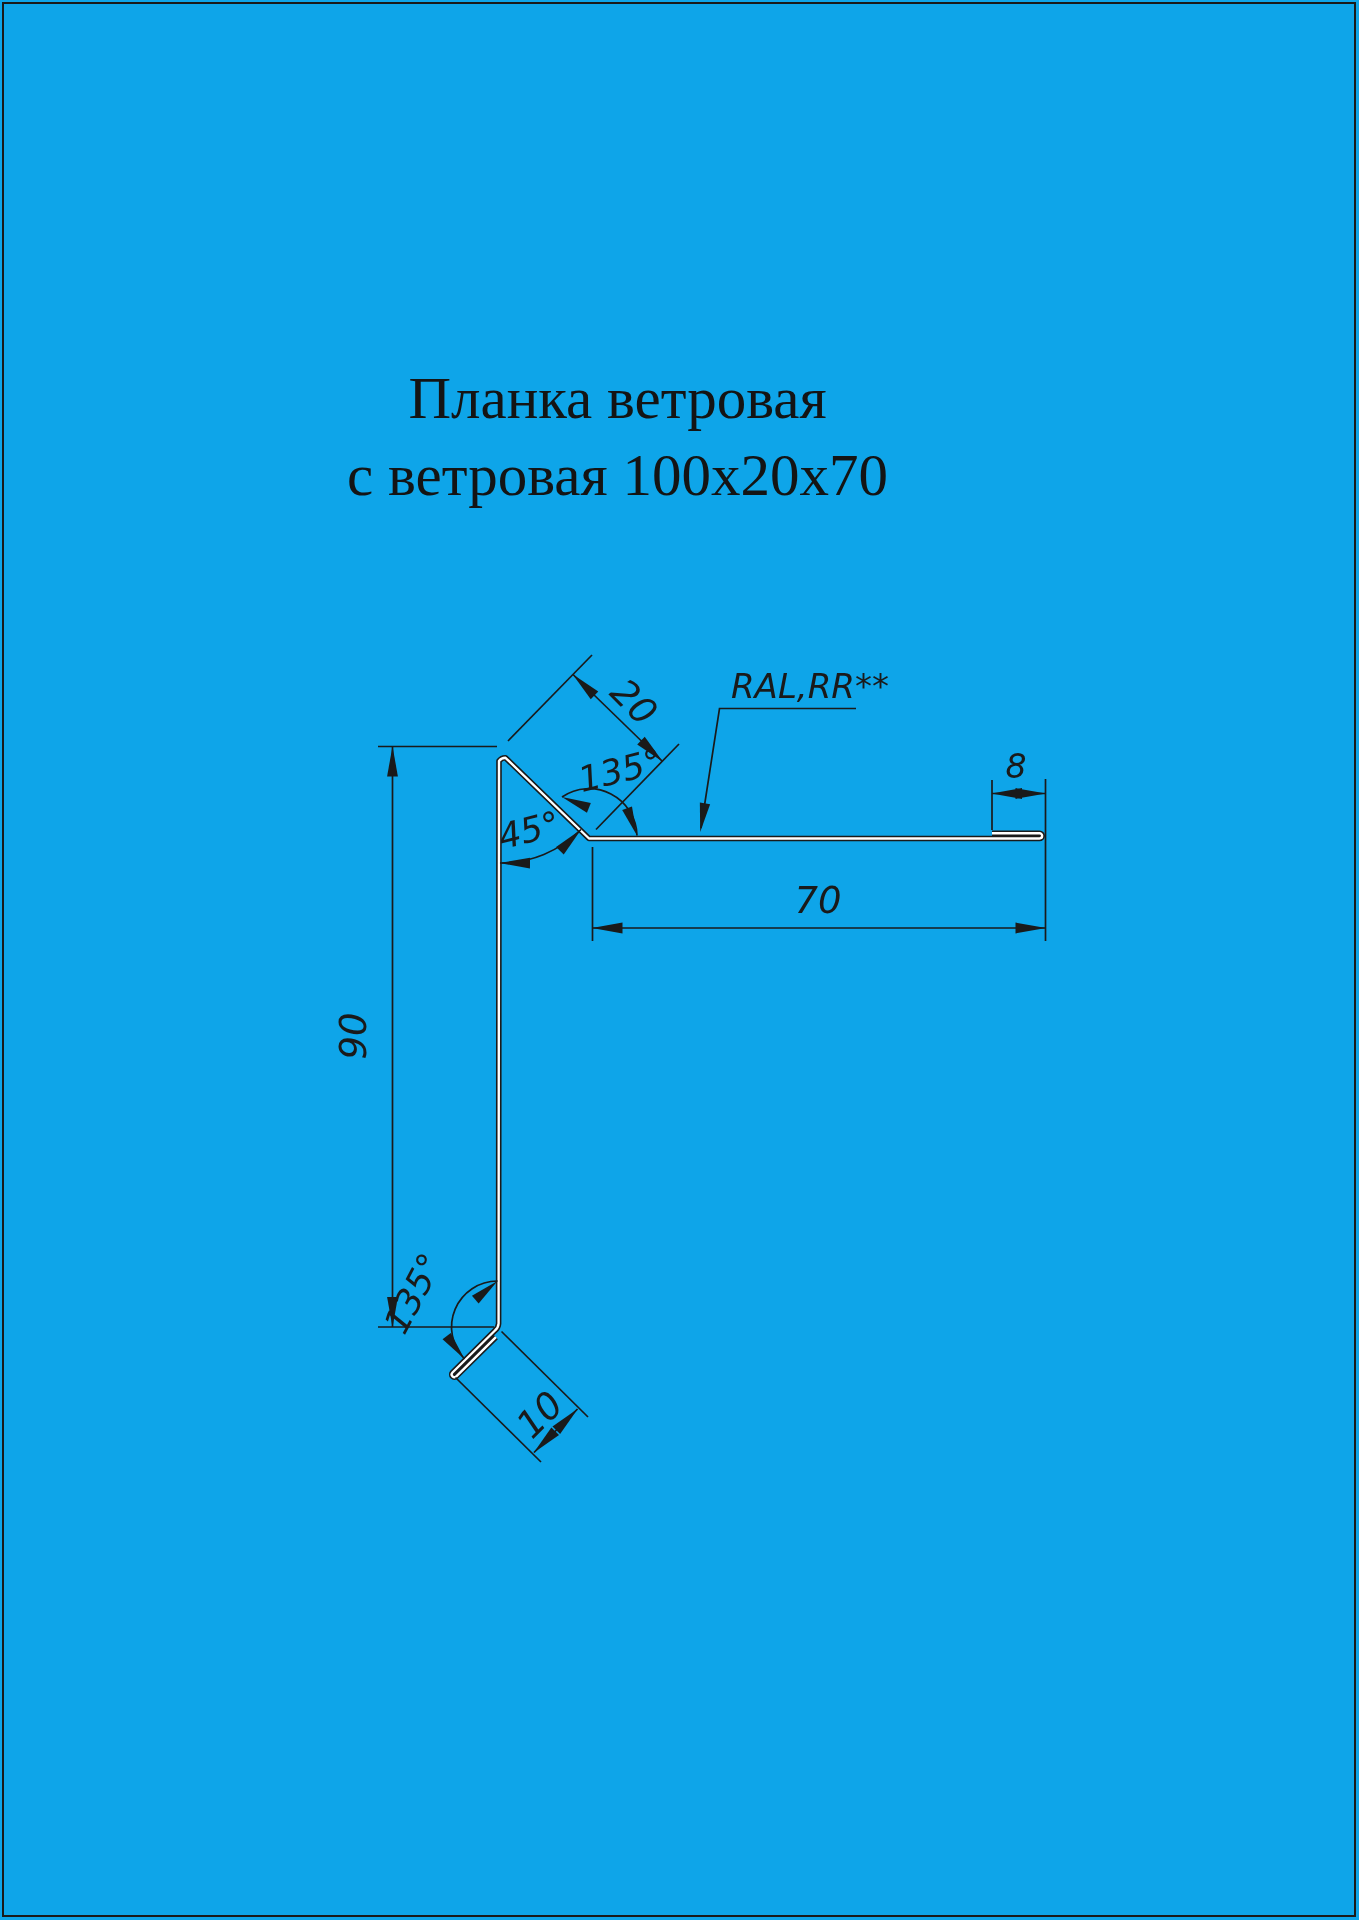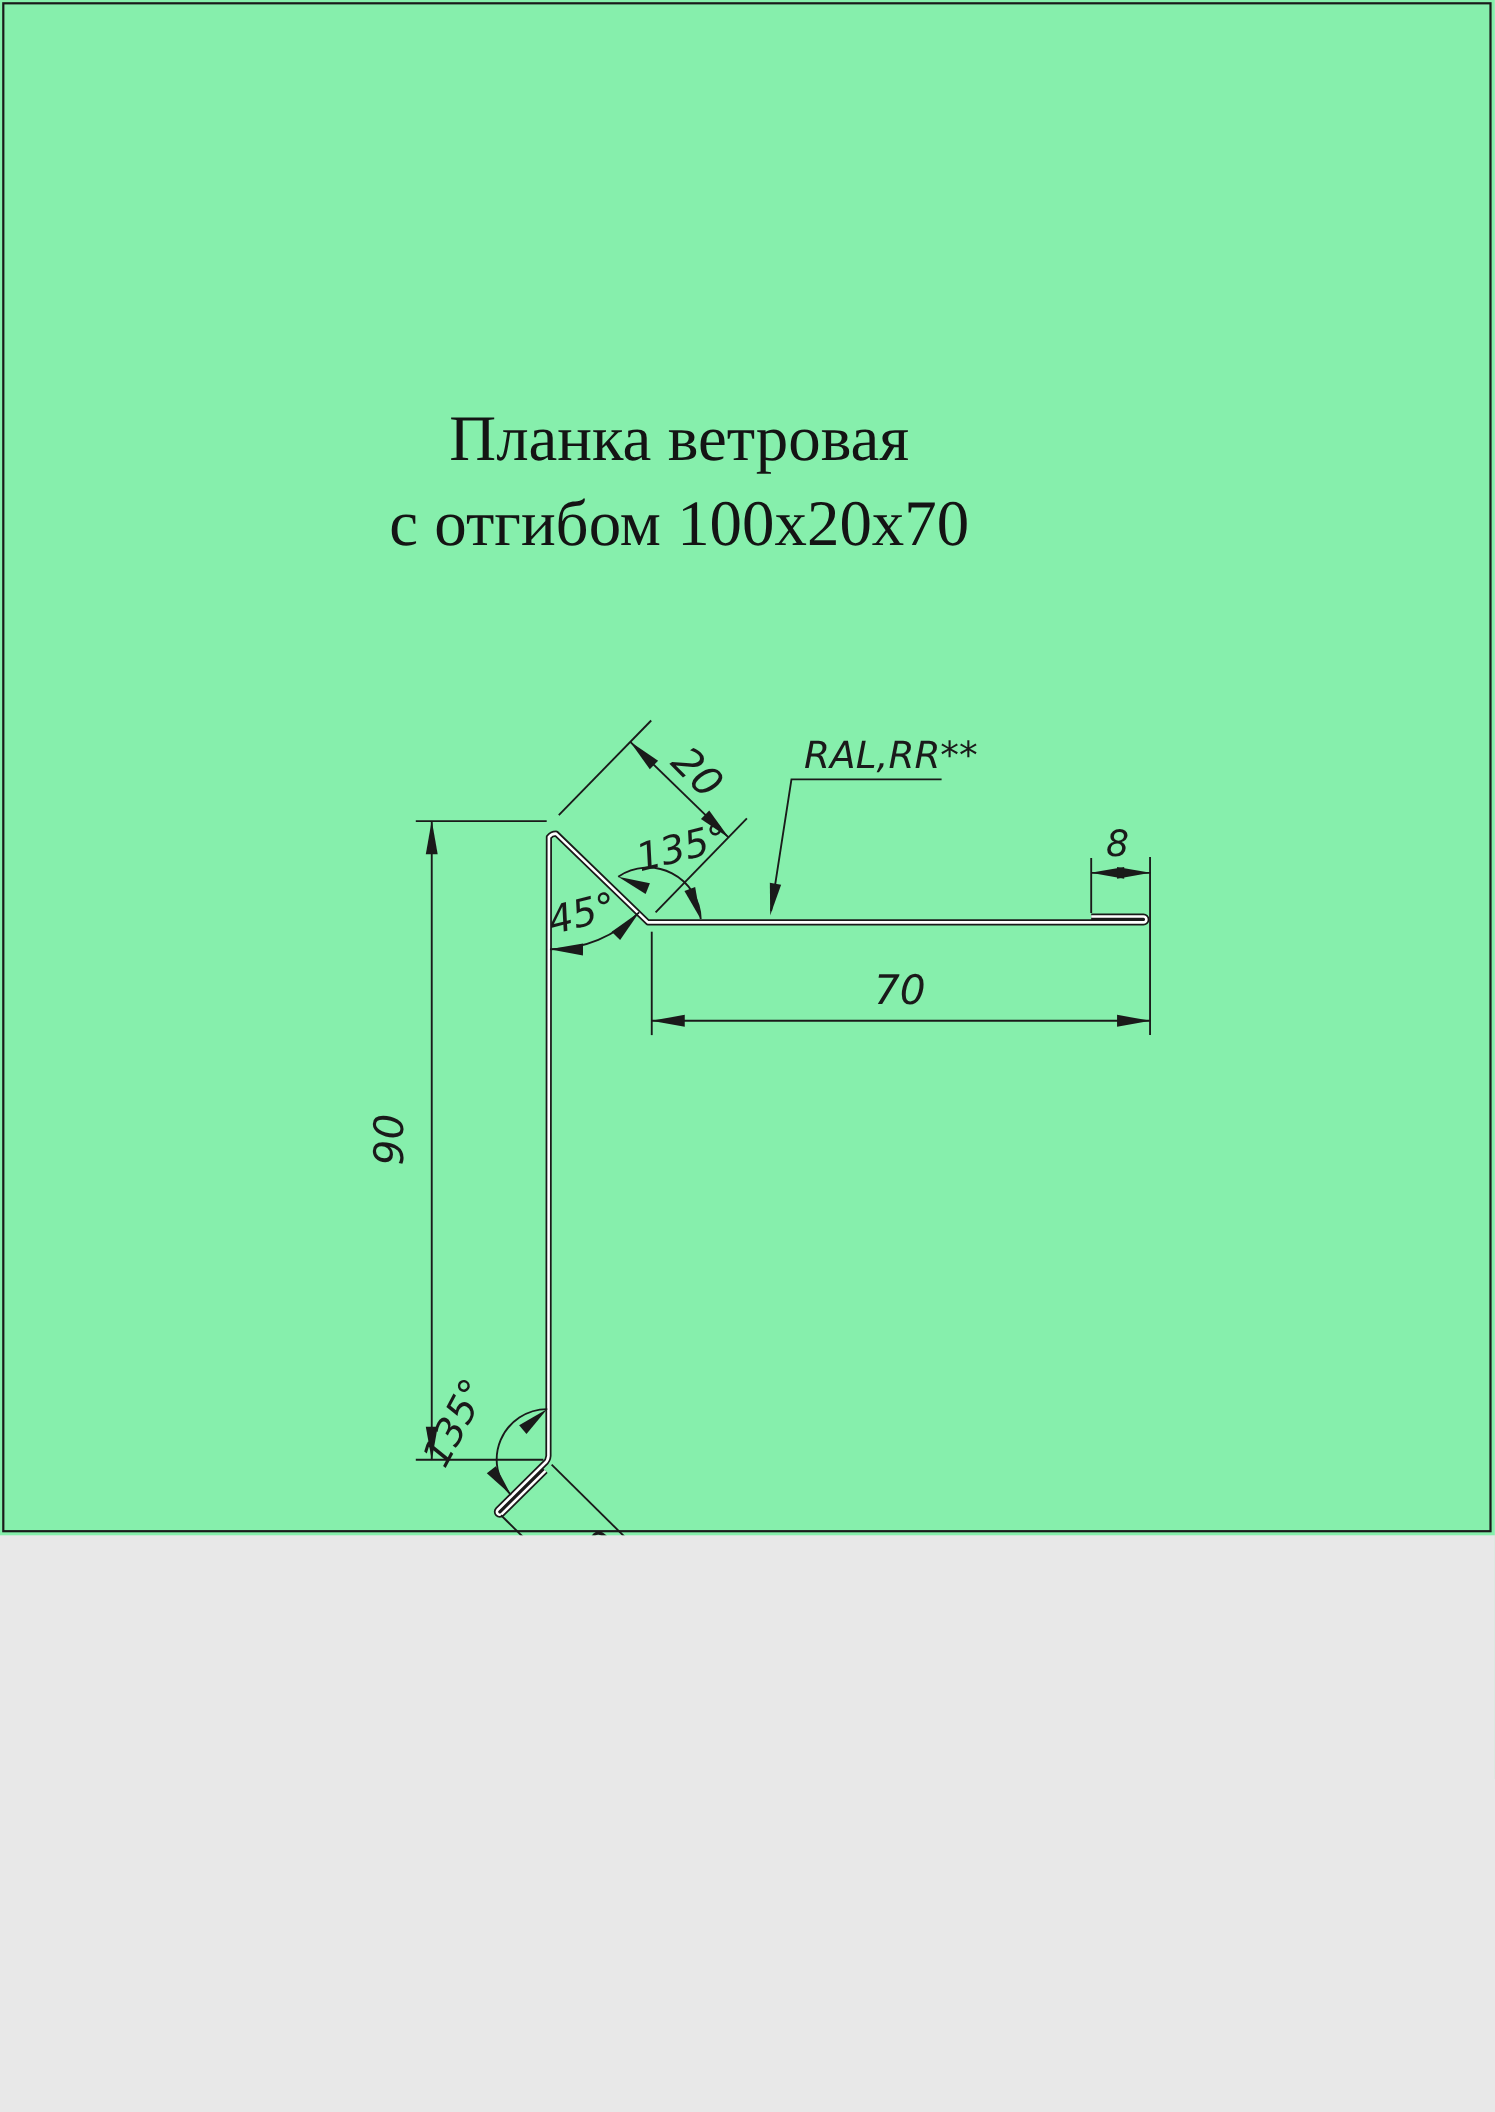--- a/index.html
+++ b/index.html
@@ -1,17 +1,17 @@
 <!DOCTYPE html>
 <html><head>
 <meta charset="utf-8">
 <style>
   html,body{margin:0;padding:0;background:#e8e8e8;}
   .page{
-    position:relative;width:1359px;height:1396px;background:#86efac;
+    position:relative;width:1359px;height:1920px;background:#0ea5e9;
     overflow:hidden;font-family:"Liberation Serif","DejaVu Serif",serif;
   }
   .frame{
     position:absolute;left:2px;top:2px;right:3px;bottom:3px;
     border:2px solid #1a1a1a;pointer-events:none;
   }
   .title{
     position:absolute;top:360px;left:0;width:1235px;
     text-align:center;color:#141414;
     font-size:59px;line-height:77px;font-weight:400;
@@ -27,21 +27,21 @@
   .note{font-size:34px;}
 </style>
 </head>
 <body>
 
 <div class="page">
   <div class="frame"></div>
 
   <div class="title">
     <div>Планка ветровая</div>
-    <div>с отгибом 100х20х70</div>
+    <div>с ветровая 100х20х70</div>
   </div>
 
   <svg class="drawing" width="1359" height="1920" viewBox="0 0 1359 1920">
     <defs>
       <marker id="arw" viewBox="0 0 32 14" refX="31" refY="7" markerWidth="32" markerHeight="14" markerUnits="userSpaceOnUse" orient="auto-start-reverse">
         <path d="M31.5,7 L1,1.6 L1,12.4 Z" fill="#1a1a1a"></path>
       </marker>
     </defs>
 
     <g>

